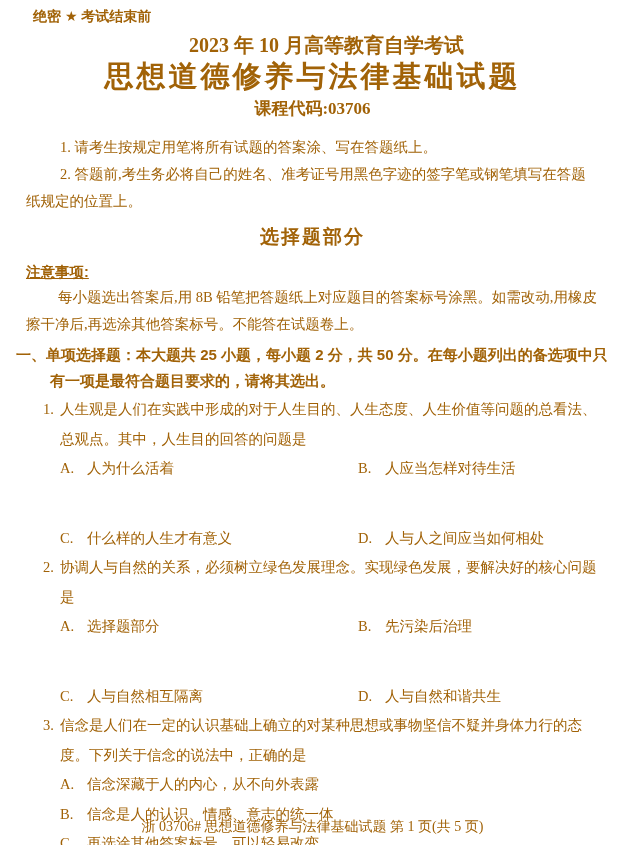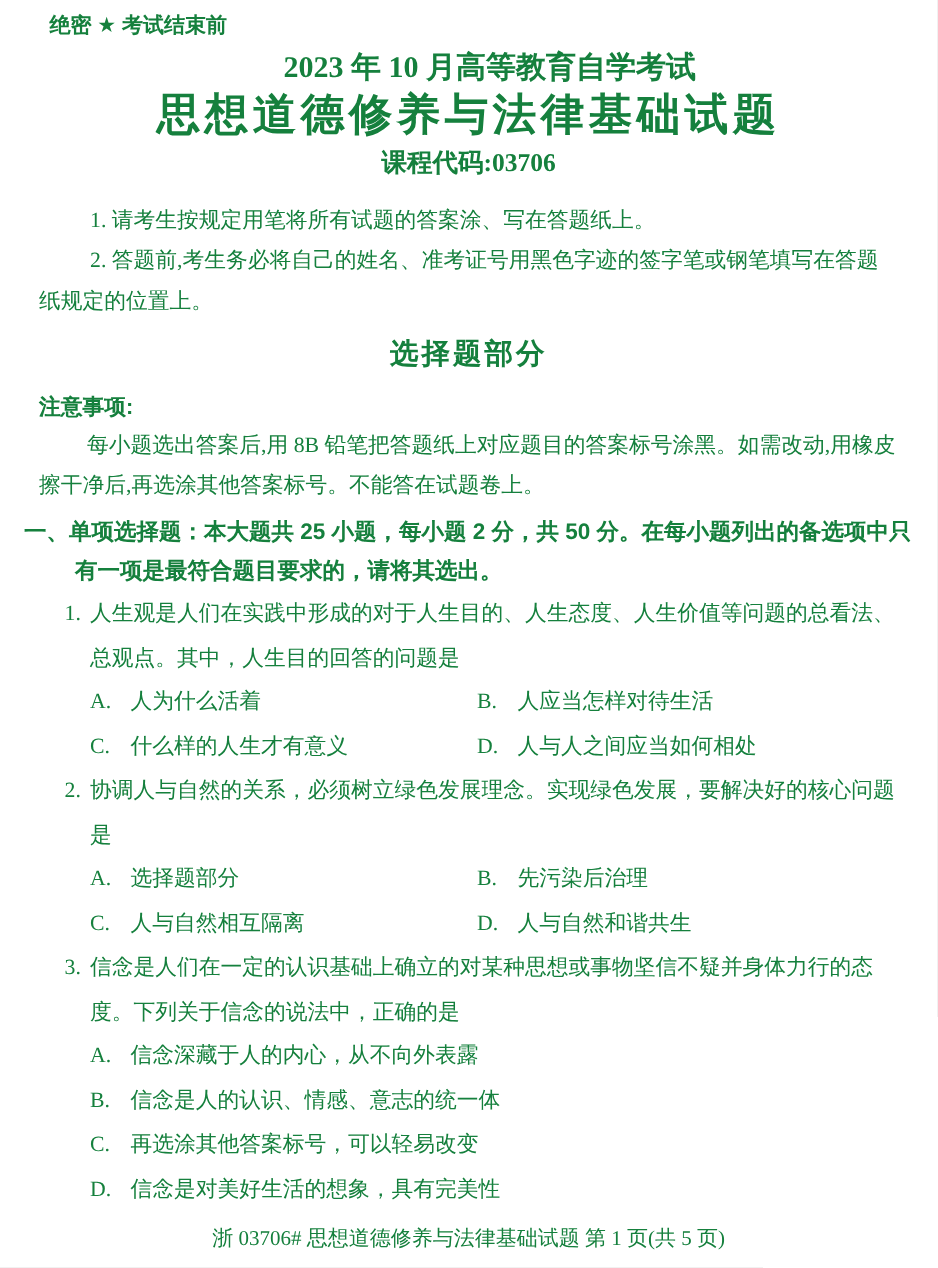--- a/index.html
+++ b/index.html
@@ -1,21 +1,21 @@
 <!DOCTYPE html>
 <html lang="zh"><head>
 <meta charset="utf-8">
 <style>
   html,body{margin:0;padding:0;background:#e8e8e8;}
   .page{
     position:relative;
     width:625px;height:845px;
     margin:0 auto;
     background:#ffffff;
-    color:#15803d;
+    color:#a16207;
     overflow:hidden;
     font-family:"Liberation Serif","DejaVu Serif",serif;
   }
 
   .classification{
     padding-top:8px;margin-left:33px;
     font-family:"Liberation Sans","DejaVu Sans",sans-serif;
     font-weight:700;font-size:14px;line-height:16px;
   }
   .title1{
@@ -37,40 +37,40 @@
     font-size:14.5px;line-height:27px;
   }
   .section-heading{
     margin:8px 0 0 0;text-align:center;
     font-family:"Liberation Sans","DejaVu Sans",sans-serif;
     font-size:19px;font-weight:700;line-height:27px;letter-spacing:2px;
   }
   .notice-label{
     margin:10px 26px 0;
     font-family:"Liberation Sans","DejaVu Sans",sans-serif;
-    font-weight:600;font-size:14.5px;line-height:24px;
+    font-weight:600;font-size:14.5px;line-height:24px;text-decoration:underline;
   }
   .notice-text{
     margin:0 26px;text-indent:32px;
     font-size:14.5px;line-height:27px;
   }
   .part-heading{
     margin:4px 16px 0;
     padding-left:34px;text-indent:-34px;
     font-family:"Liberation Sans","DejaVu Sans",sans-serif;
     font-weight:700;font-size:15px;line-height:26px;
   }
   .questions{margin-top:1px;font-size:14.5px;}
   .question{
     position:relative;
     padding-left:60px;padding-right:28px;
     line-height:29.5px;
   }
   .qnum{position:absolute;left:43px;top:0;}
-  .options{margin:0;}
+  .options{margin:0;gap:40px;}
   .options.cols-2{display:grid;grid-template-columns:258px 1fr;}
   .option{line-height:29.5px;white-space:nowrap;}
   .olabel{display:inline-block;min-width:27px;}
   .footer{
     position:absolute;left:0;right:0;bottom:9px;
     text-align:center;font-size:14px;line-height:18px;
   }
 </style>
 </head>
 <body>

